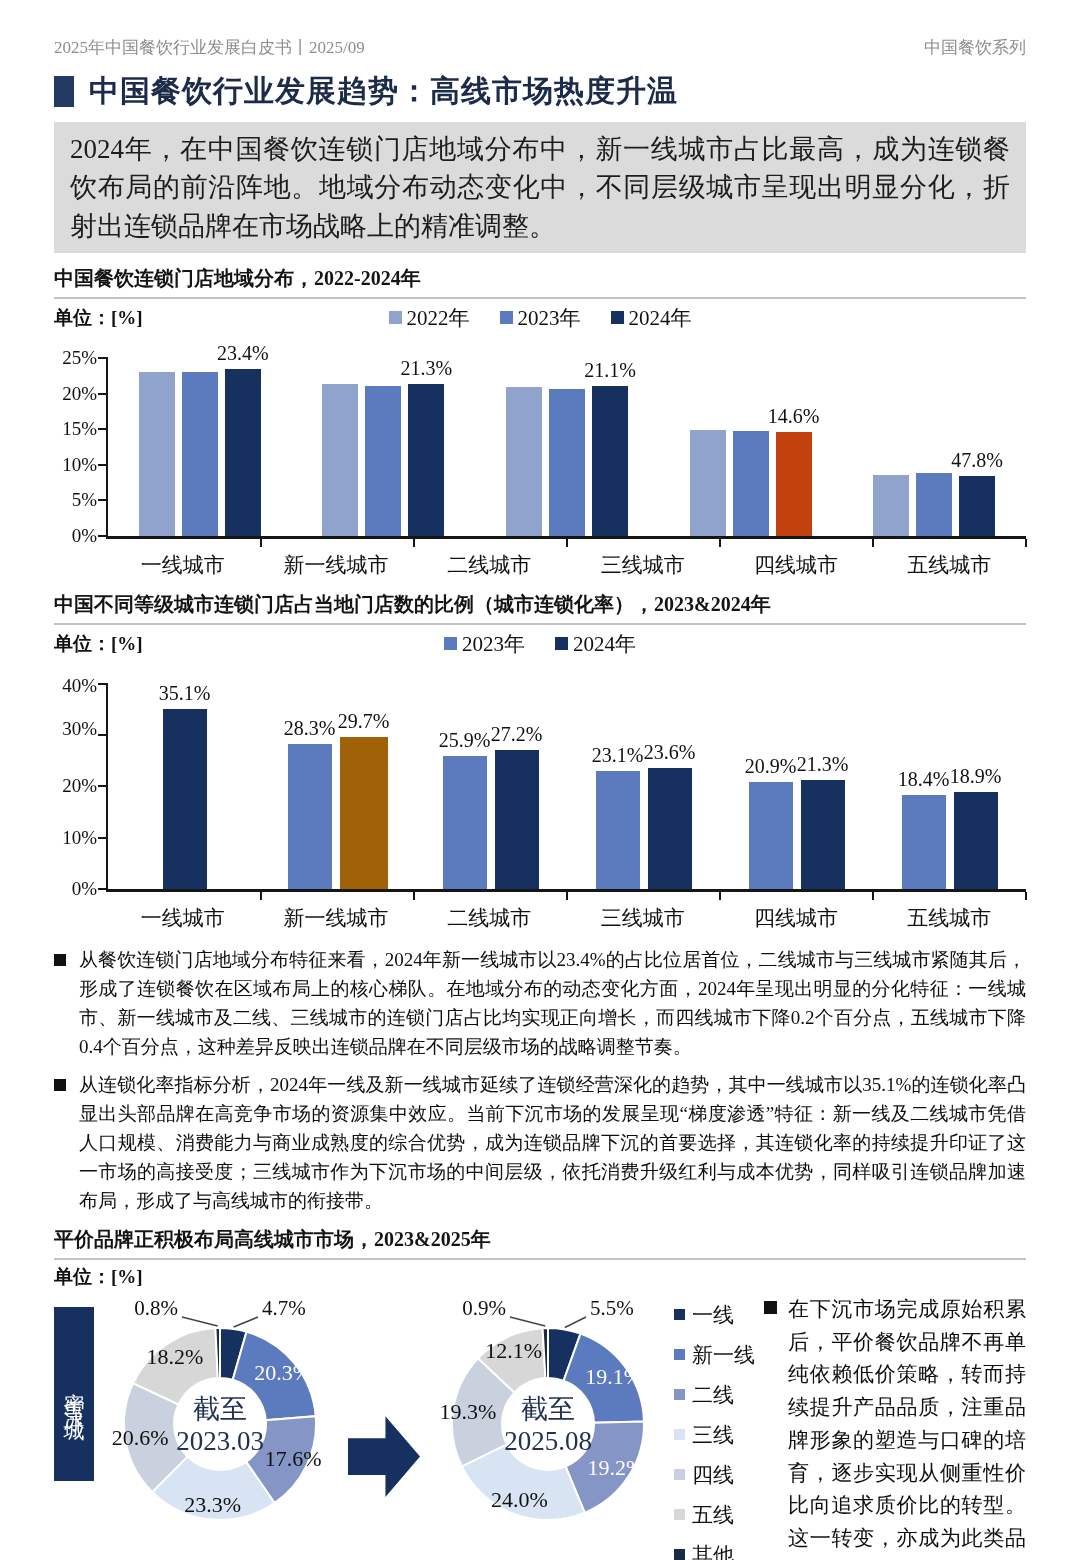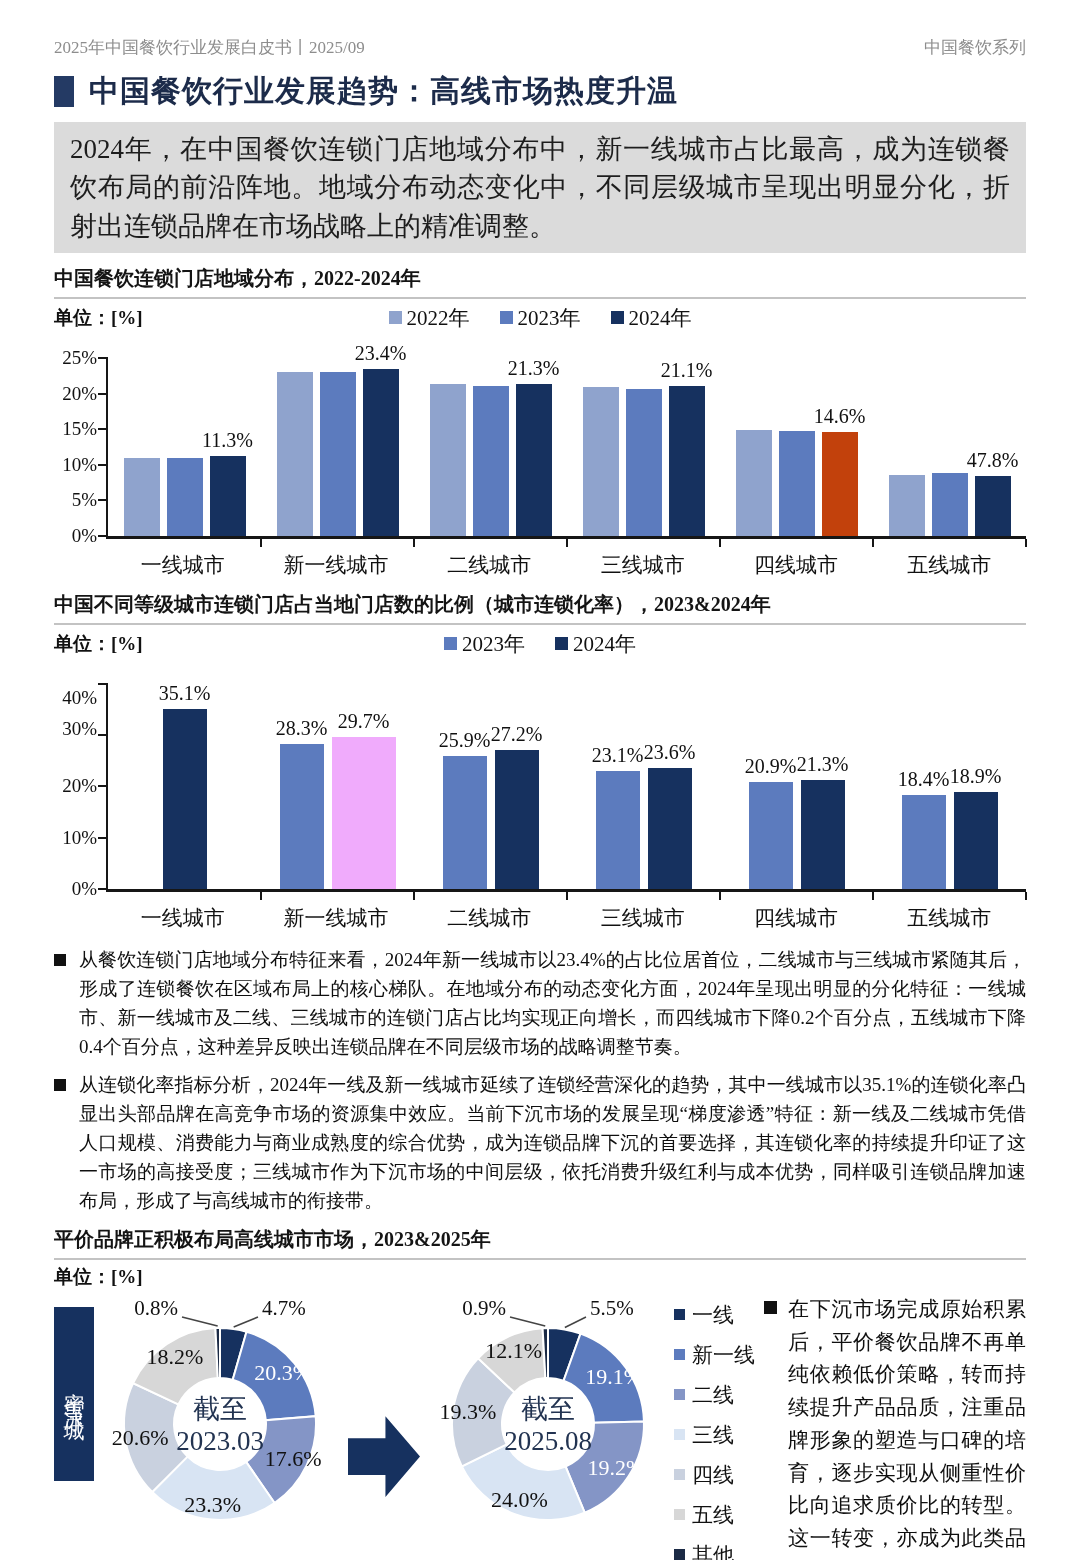--- a/index.html
+++ b/index.html
@@ -122,27 +122,20 @@
             <div class="bc-ytick" style="bottom: 141.4px;"></div>
             <div class="bc-ytick" style="bottom: 177px;"></div>
             <div class="bc-xtick" style="left: 16.6667%;"></div>
             <div class="bc-xtick" style="left: 33.3333%;"></div>
             <div class="bc-xtick" style="left: 50%;"></div>
             <div class="bc-xtick" style="left: 66.6667%;"></div>
             <div class="bc-xtick" style="left: 83.3333%;"></div>
             <div class="bc-xtick" style="left: 100%;"></div>
             <div class="bc-groups">
               <div class="bc-group" style="gap: 7px;">
-                <div class="bc-bar" style="width: 36px; height: 77.608px; background: rgb(143, 163, 205);"></div>
-                <div class="bc-bar" style="width: 36px; height: 78.32px; background: rgb(92, 123, 190);"></div>
-                <div class="bc-bar" style="width: 36px; height: 80.456px; background: rgb(22, 49, 95);">
-                  <div class="bc-bar-label">11.3%</div>
-                </div>
-              </div>
-              <div class="bc-group" style="gap: 7px;">
                 <div class="bc-bar" style="width: 36px; height: 163.76px; background: rgb(143, 163, 205);"></div>
                 <div class="bc-bar" style="width: 36px; height: 163.76px; background: rgb(92, 123, 190);"></div>
                 <div class="bc-bar" style="width: 36px; height: 166.608px; background: rgb(22, 49, 95);">
                   <div class="bc-bar-label">23.4%</div>
                 </div>
               </div>
               <div class="bc-group" style="gap: 7px;">
                 <div class="bc-bar" style="width: 36px; height: 151.656px; background: rgb(143, 163, 205);"></div>
                 <div class="bc-bar" style="width: 36px; height: 150.232px; background: rgb(92, 123, 190);"></div>
                 <div class="bc-bar" style="width: 36px; height: 151.656px; background: rgb(22, 49, 95);">
@@ -199,21 +192,21 @@
             <span>2024年</span>
           </span>
         </div>
     </div>
     <div class="bc">
       <div class="bc-ylabels" style="height: 205px;">
           <div class="bc-ylabel" style="bottom: -11px;">0%</div>
           <div class="bc-ylabel" style="bottom: 40.25px;">10%</div>
           <div class="bc-ylabel" style="bottom: 91.5px;">20%</div>
           <div class="bc-ylabel" style="bottom: 149px;">30%</div>
-          <div class="bc-ylabel" style="bottom: 180px; margin-top: 24px;">40%</div>
+          <div class="bc-ylabel" style="bottom: 192px; margin-top: 24px;">40%</div>
         </div>
       <div class="bc-main">
         <div class="bc-plot" style="height: 205px;">
             <div class="bc-ytick" style="bottom: -1px;"></div>
             <div class="bc-ytick" style="bottom: 50.25px;"></div>
             <div class="bc-ytick" style="bottom: 101.5px;"></div>
             <div class="bc-ytick" style="bottom: 152.75px;"></div>
             <div class="bc-ytick" style="bottom: 204px;"></div>
             <div class="bc-xtick" style="left: 16.6667%;"></div>
             <div class="bc-xtick" style="left: 33.3333%;"></div>
@@ -224,21 +217,21 @@
             <div class="bc-groups">
               <div class="bc-group" style="gap: 8px;">
                 <div class="bc-bar" style="width: 44px; height: 179.887px; background: rgb(22, 49, 95);">
                   <div class="bc-bar-label">35.1%</div>
                 </div>
               </div>
               <div class="bc-group" style="gap: 8px;">
                 <div class="bc-bar" style="width: 44px; height: 145.037px; background: rgb(92, 123, 190);">
                   <div class="bc-bar-label">28.3%</div>
                 </div>
-                <div class="bc-bar" style="width: 64px; height: 152.212px; background: #f0abfc;">
+                <div class="bc-bar" style="width: 48px; height: 152.212px; background: #a16207;">
                   <div class="bc-bar-label">29.7%</div>
                 </div>
               </div>
               <div class="bc-group" style="gap: 8px;">
                 <div class="bc-bar" style="width: 44px; height: 132.737px; background: rgb(92, 123, 190);">
                   <div class="bc-bar-label">25.9%</div>
                 </div>
                 <div class="bc-bar" style="width: 44px; height: 139.4px; background: rgb(22, 49, 95);">
                   <div class="bc-bar-label">27.2%</div>
                 </div>

